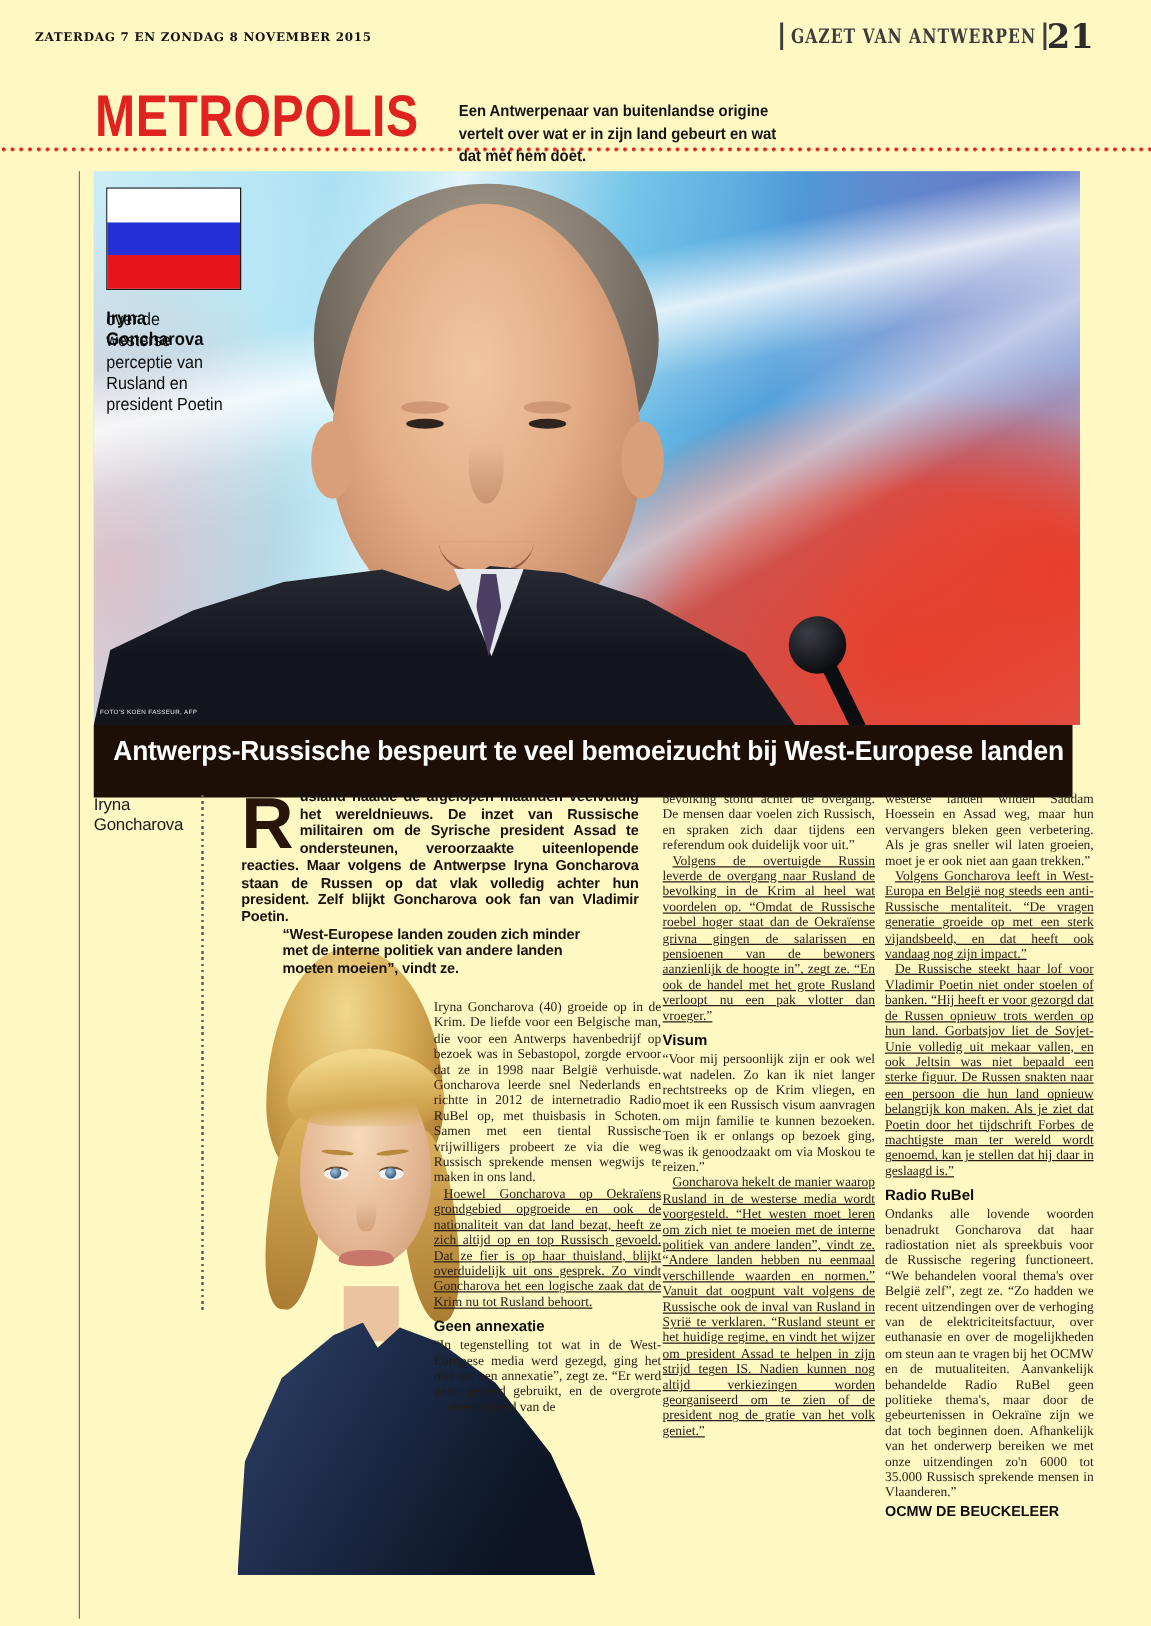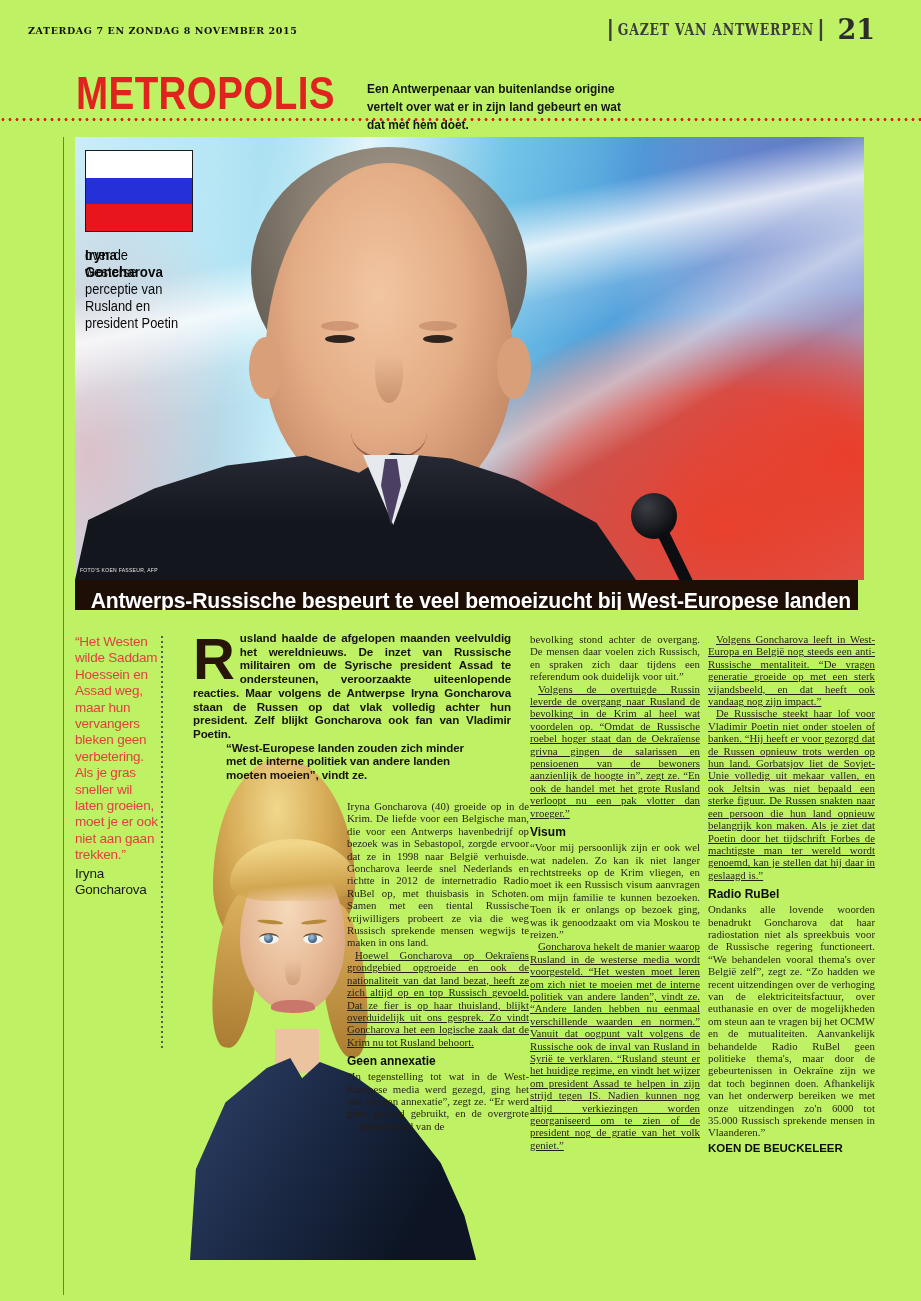--- a/index.html
+++ b/index.html
@@ -1,26 +1,26 @@
 <!DOCTYPE html>
 <html><head>
 <meta charset="utf-8">
 <style>
   html,body{margin:0;padding:0;background:#ffffff;}
-  .page{position:relative;width:921px;height:1301px;background:#bef264;overflow:hidden;
+  .page{position:relative;width:921px;height:1301px;background:#fef9c3;overflow:hidden;
         font-family:"Liberation Sans",sans-serif;}
   .abs{position:absolute;}
 
   
   .date{left:28px;top:25px;font:700 9.5px/12px "DejaVu Serif",serif;letter-spacing:.6px;color:#141414;}
   .masthead{right:46px;top:16px;white-space:nowrap;}
   .mh-name{display:inline-block;border-left:3px solid #3d3d3d;border-right:3px solid #3d3d3d;
            padding:2px 8px;font:700 16px/18px "DejaVu Serif",serif;letter-spacing:1px;color:#3d3d3d;
            transform:scaleX(.78);transform-origin:100% 50%;}
-  .mh-num{display:inline-block;font:700 27px/27px "DejaVu Serif",serif;color:#2c2c2c;margin-left:15px;vertical-align:-4px;}
+  .mh-num{display:inline-block;font:700 27px/27px "DejaVu Serif",serif;color:#2c2c2c;margin-left:0;vertical-align:-4px;}
 
   
   .sec-title{left:76px;top:68px;font:700 47px/50px "Liberation Sans",sans-serif;color:#e0231e;
              transform:scaleX(.82);transform-origin:0 0;letter-spacing:.5px;}
   .sec-sub{left:367px;top:80px;width:292px;font:700 12.8px/18px "Liberation Sans",sans-serif;color:#141414;
            transform:scaleX(.93);transform-origin:0 0;}
   .dotted-rule{left:0;top:117px;width:921px;height:5px;
      background:radial-gradient(circle 1.5px at 3px 2.5px,#e0231e 1.4px,transparent 1.6px);
      background-size:7px 5px;background-repeat:repeat-x;}
   .left-rule{left:63px;top:137px;width:1px;height:1158px;background:#757575;}
@@ -66,21 +66,21 @@
   .flag .w{top:0;background:#ffffff;} .flag .bl{top:33.3%;background:#2531d6;} .flag .r{top:66.6%;background:#e8151c;}
   .kicker{left:10px;top:110px;width:102px;transform:scaleX(.92);transform-origin:0 0;color:#0a0a0a;}
   .kicker-name{font:700 14.5px/17px "Liberation Sans",sans-serif;}
   .kicker-text{font:400 14px/17px "Liberation Sans",sans-serif;}
   .bigquote{right:16px;top:26px;width:316px;text-align:right;color:#fff;
             font:400 52px/71px "Liberation Serif",serif;
             text-shadow:0 3px 8px rgba(20,30,80,.38),0 1px 2px rgba(0,0,0,.28);}
   .credit{left:5px;top:430px;font:400 5px/6px "Liberation Sans",sans-serif;color:#e6e6e6;letter-spacing:.3px;}
 
   
-  .banner{left:75px;top:580px;width:783px;height:30px;background:#1d0e06;overflow:hidden;}
+  .banner{left:75px;top:580px;width:783px;height:58px;background:#1d0e06;overflow:hidden;}
   .banner-text{width:100%;text-align:center;color:#ffffff;font:700 22px/42px "Liberation Sans",sans-serif;
                transform:scaleX(.96);transform-origin:50% 50%;letter-spacing:-.2px;white-space:nowrap;}
 
   
   .pq{left:75px;top:634px;width:88px;font:400 13.5px/16.4px "Liberation Sans",sans-serif;
       color:#e2403f;letter-spacing:-.2px;z-index:3;}
   .pq-attr{color:#1a1a1a;margin-top:2px;}
   .col-rule{left:161px;top:636px;width:2px;height:412px;
       background:repeating-linear-gradient(180deg,#5c5c5c 0 2px,transparent 2px 5px);}
   .intro{left:193px;top:631px;width:318px;font:700 11.6px/13.7px "Liberation Sans",sans-serif;
@@ -169,21 +169,20 @@
       <div class="kicker-text">over de westerse perceptie van Rusland en president Poetin</div>
     </div>
     <div class="credit">FOTO'S KOEN FASSEUR, AFP</div>
   </div>
 
   <div class="abs banner">
     <div class="banner-text">Antwerps-Russische bespeurt te veel bemoeizucht bij West-Europese landen</div>
   </div>
 
   <div class="abs pq">
-    <div>“Het Westen wilde Saddam Hoessein en Assad weg, maar hun vervangers bleken geen verbetering. Als je gras sneller wil laten groeien, moet je er ook niet aan gaan trekken.”</div>
     <div class="pq-attr">Iryna Goncharova</div>
   </div>
   <div class="abs col-rule"></div>
 
   <div class="abs intro">
     <span class="dropcap">R</span><span>usland haalde de afgelopen maanden veelvuldig het wereldnieuws. De inzet van Russische militairen om de Syrische president Assad te ondersteunen, veroorzaakte uiteenlopende reacties. Maar volgens de Antwerpse Iryna Goncharova staan de Russen op dat vlak volledig achter hun president. Zelf blijkt Goncharova ook fan van Vladimir Poetin.</span>
     <div class="intro-quote">“West-Europese landen zouden zich minder met de interne politiek van andere landen moeten moeien”, vindt ze.</div>
   </div>
 
   <div class="abs woman">
@@ -214,20 +213,21 @@
 
   <div class="abs col3 bt">
     <p>bevolking stond achter de overgang. De mensen daar voelen zich Russisch, en spraken zich daar tijdens een referendum ook duidelijk voor uit.”</p>
     <p class="ind">Volgens de overtuigde Russin leverde de overgang naar Rusland de bevolking in de Krim al heel wat voordelen op. “Omdat de Russische roebel hoger staat dan de Oekraïense grivna gingen de salarissen en pensioenen van de bewoners aanzienlijk de hoogte in”, zegt ze. “En ook de handel met het grote Rusland verloopt nu een pak vlotter dan vroeger.”</p>
     <div class="subhead">Visum</div>
     <p>“Voor mij persoonlijk zijn er ook wel wat nadelen. Zo kan ik niet langer rechtstreeks op de Krim vliegen, en moet ik een Russisch visum aanvragen om mijn familie te kunnen bezoeken. Toen ik er onlangs op bezoek ging, was ik genoodzaakt om via Moskou te reizen.”</p>
     <p class="ind">Goncharova hekelt de manier waarop Rusland in de westerse media wordt voorgesteld. “Het westen moet leren om zich niet te moeien met de interne politiek van andere landen”, vindt ze. “Andere landen hebben nu eenmaal verschillende waarden en normen.” Vanuit dat oogpunt valt volgens de Russische ook de inval van Rusland in Syrië te verklaren. “Rusland steunt er het huidige regime, en vindt het wijzer om president Assad te helpen in zijn strijd tegen IS. Nadien kunnen nog altijd verkiezingen worden georganiseerd om te zien of de president nog de gratie van het volk geniet.”</p>
   </div>
 
   <div class="abs col4 bt">
+    <p>westerse landen wilden Saddam Hoessein en Assad weg, maar hun vervangers bleken geen verbetering. Als je gras sneller wil laten groeien, moet je er ook niet aan gaan trekken.”</p>
     <p class="ind">Volgens Goncharova leeft in West-Europa en België nog steeds een anti-Russische mentaliteit. “De vragen generatie groeide op met een sterk vijandsbeeld, en dat heeft ook vandaag nog zijn impact.”</p>
     <p class="ind">De Russische steekt haar lof voor Vladimir Poetin niet onder stoelen of banken. “Hij heeft er voor gezorgd dat de Russen opnieuw trots werden op hun land. Gorbatsjov liet de Sovjet-Unie volledig uit mekaar vallen, en ook Jeltsin was niet bepaald een sterke figuur. De Russen snakten naar een persoon die hun land opnieuw belangrijk kon maken. Als je ziet dat Poetin door het tijdschrift Forbes de machtigste man ter wereld wordt genoemd, kan je stellen dat hij daar in geslaagd is.”</p>
     <div class="subhead">Radio RuBel</div>
     <p>Ondanks alle lovende woorden benadrukt Goncharova dat haar radiostation niet als spreekbuis voor de Russische regering functioneert. “We behandelen vooral thema's over België zelf”, zegt ze. “Zo hadden we recent uitzendingen over de verhoging van de elektriciteitsfactuur, over euthanasie en over de mogelijkheden om steun aan te vragen bij het OCMW en de mutualiteiten. Aanvankelijk behandelde Radio RuBel geen politieke thema's, maar door de gebeurtenissen in Oekraïne zijn we dat toch beginnen doen. Afhankelijk van het onderwerp bereiken we met onze uitzendingen zo'n 6000 tot 35.000 Russisch sprekende mensen in Vlaanderen.”</p>
-    <div class="byline">KOEN DE BEUCKELEER</div>
+    <div class="byline">OCMW DE BEUCKELEER</div>
   </div>
 
 </div>
 
 </body></html>

